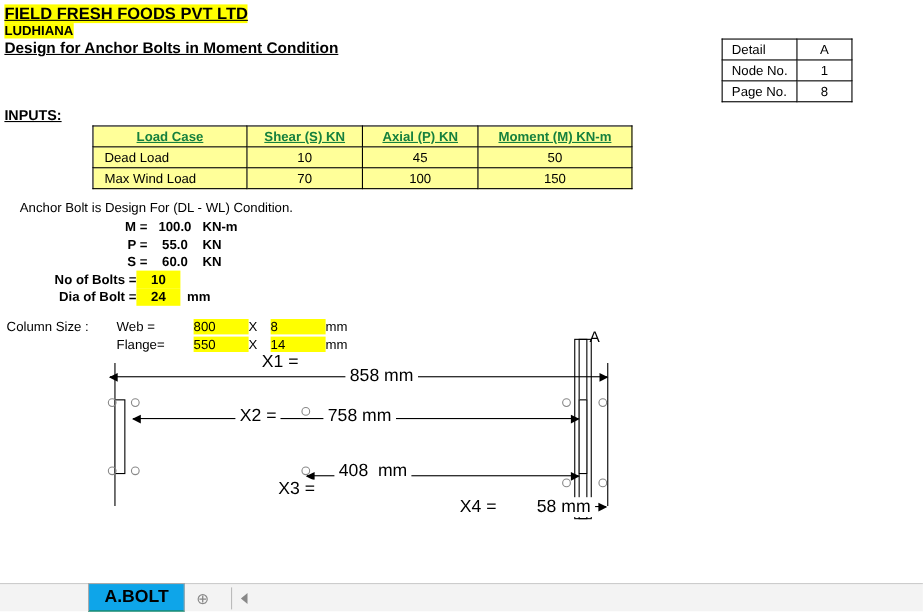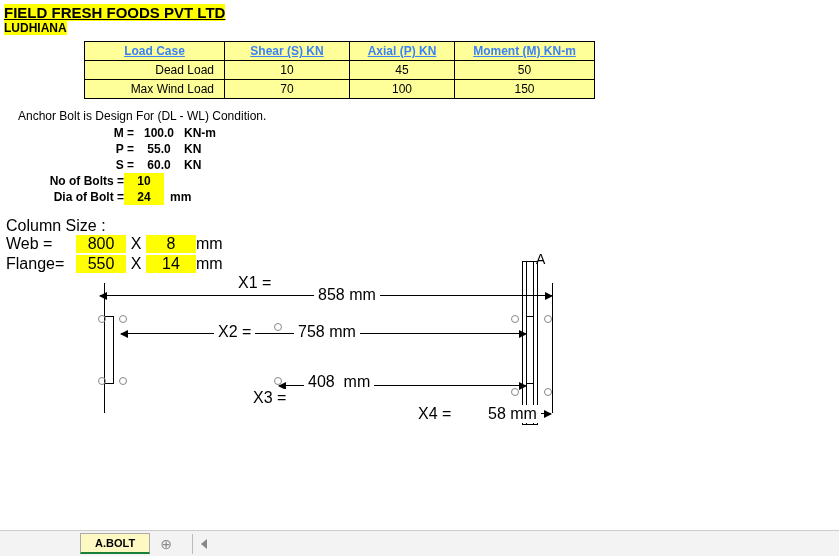--- a/index.html
+++ b/index.html
@@ -36,65 +36,65 @@
   .loads-table {
     border-collapse: collapse;
     margin-left: 80px;
     margin-top: 2px;
   }
   .loads-table th {
     border: 1px solid #000;
     background: #ffff99;
     padding: 2px 10px;
     font-size: 12px;
-    color: #3b82f6;
+    color: #15803d;
     font-weight: bold;
     text-decoration: underline;
   }
   .loads-table td {
     border: 1px solid #000;
     background: #ffff99;
     padding: 2px 10px;
     font-size: 12px;
     text-align: center;
   }
-  .loads-table td.lbl { text-align: right; width: 140px; }
+  .loads-table td.lbl { text-align: left; width: 140px; }
   .cond { margin: 10px 0 2px 14px; font-size: 12px; }
   .kv-row { display: flex; margin-left: 70px; font-size: 12px; line-height: 16px; }
   .kv-row .k { width: 60px; text-align: right; font-weight: bold; }
   .kv-row .v { width: 50px; text-align: center; font-weight: bold; }
   .kv-row .u { width: 50px; font-weight: bold; }
   .bolts-row { display: flex; margin-left: 20px; font-size: 12px; line-height: 16px; font-weight: bold; }
   .bolts-row .k { width: 100px; text-align: right; }
   .bolts-row .v { width: 40px; text-align: center; }
-  .colsize { display: flex; margin: 12px 0 0 2px; font-size: 16px; flex-direction: column; }
+  .colsize { display: flex; margin: 12px 0 0 2px; font-size: 12px; }
   .colsize .lbl { width: 100px; }
   .colsize-grid { display: grid; grid-template-columns: 70px 50px 20px 50px 30px; row-gap: 2px; }
-  .colsize-grid .c { text-align: center; }
+  .colsize-grid .c { }
   .colsize-grid .hlv { background: #ffff00; }
   .diagram-wrap { position: relative; margin-left: 100px; width: 570px; height: 160px; }
   .arrow-line { position: absolute; height: 0; border-top: 1px solid #000; }
   .arrow-line::before, .arrow-line::after {
     content: ''; position: absolute; top: -4px; width: 0; height: 0;
     border-top: 4px solid transparent; border-bottom: 4px solid transparent;
   }
   .arrow-line::before { left: -1px; border-right: 8px solid #000; }
   .arrow-line::after { right: -1px; border-left: 8px solid #000; }
   .dim-label { position: absolute; font-size: 16px; background: #fff; padding: 0 4px; }
   .bolt { position: absolute; width: 8px; height: 8px; border: 1px solid #888; border-radius: 50%; }
   .vline { position: absolute; width: 0; border-left: 1px solid #000; }
   .a-label { position: absolute; font-size: 14px; }
   .sheet-tabs {
     position: absolute; left: 0; bottom: 0; width: 100%; height: 26px;
     border-top: 1px solid #ccc; display: flex; align-items: center;
     padding-left: 80px; background: #f3f3f3;
   }
   .tab {
-    padding: 3px 14px; background: #fef9c3; border: 1px solid #aaa;
-    border-bottom: 2px solid #1a7f37; font-size: 11px; font-weight: bold;
+    padding: 3px 14px; background: #0ea5e9; border: 1px solid #aaa;
+    border-bottom: 2px solid #1a7f37; font-size: 16px; font-weight: bold;
     margin-right: 10px;
   }
   .plus { font-size: 14px; color: #888; margin-right: 20px; }
   .scroll-sep { border-left: 1px solid #bbb; height: 20px; margin-right: 8px; }
   .scroll-left { width: 0; height: 0; border-top: 5px solid transparent; border-bottom: 5px solid transparent; border-right: 6px solid #888; }
   .content { padding: 4px 4px 0 4px; }
   
   .plate { position: absolute; border: 1px solid #000; }
   
   .flangebar { position: absolute; background: #fff; border: 1px solid #000; }
@@ -104,28 +104,48 @@
 
 <div class="content">
 
   <div class="title1">
     <span class="hl">FIELD FRESH FOODS PVT LTD</span>
   </div>
   <div class="title2">
     <span class="hl">LUDHIANA</span>
   </div>
 
+  <div class="header-row">
+    <div class="title3">Design for Anchor Bolts in Moment Condition</div>
+    <table class="detail-box">
+      <tbody>
+          <tr>
+            <td>Detail</td>
+            <td class="val">A</td>
+          </tr>
+      <tr>
+            <td>Node No.</td>
+            <td class="val">1</td>
+          </tr>
+      <tr>
+            <td>Page No.</td>
+            <td class="val">8</td>
+          </tr>
+    </tbody>
+      </table>
+  </div>
 
   <div style="height:4px"></div>
+  <div class="inputs-label">INPUTS:</div>
 
   <table class="loads-table">
     <tbody>
         <tr>
       <th style="width:140px">Load Case</th>
-      <th style="width:125px">Shear (S) KN</th>
+      <th style="width:105px">Shear (S) KN</th>
       <th style="width:105px">Axial (P) KN</th>
       <th style="width:140px">Moment (M) KN-m</th>
     </tr>
     <tr>
       <td class="lbl">Dead Load</td>
       <td>10</td>
       <td>45</td>
       <td>50</td>
     </tr>
     <tr>

